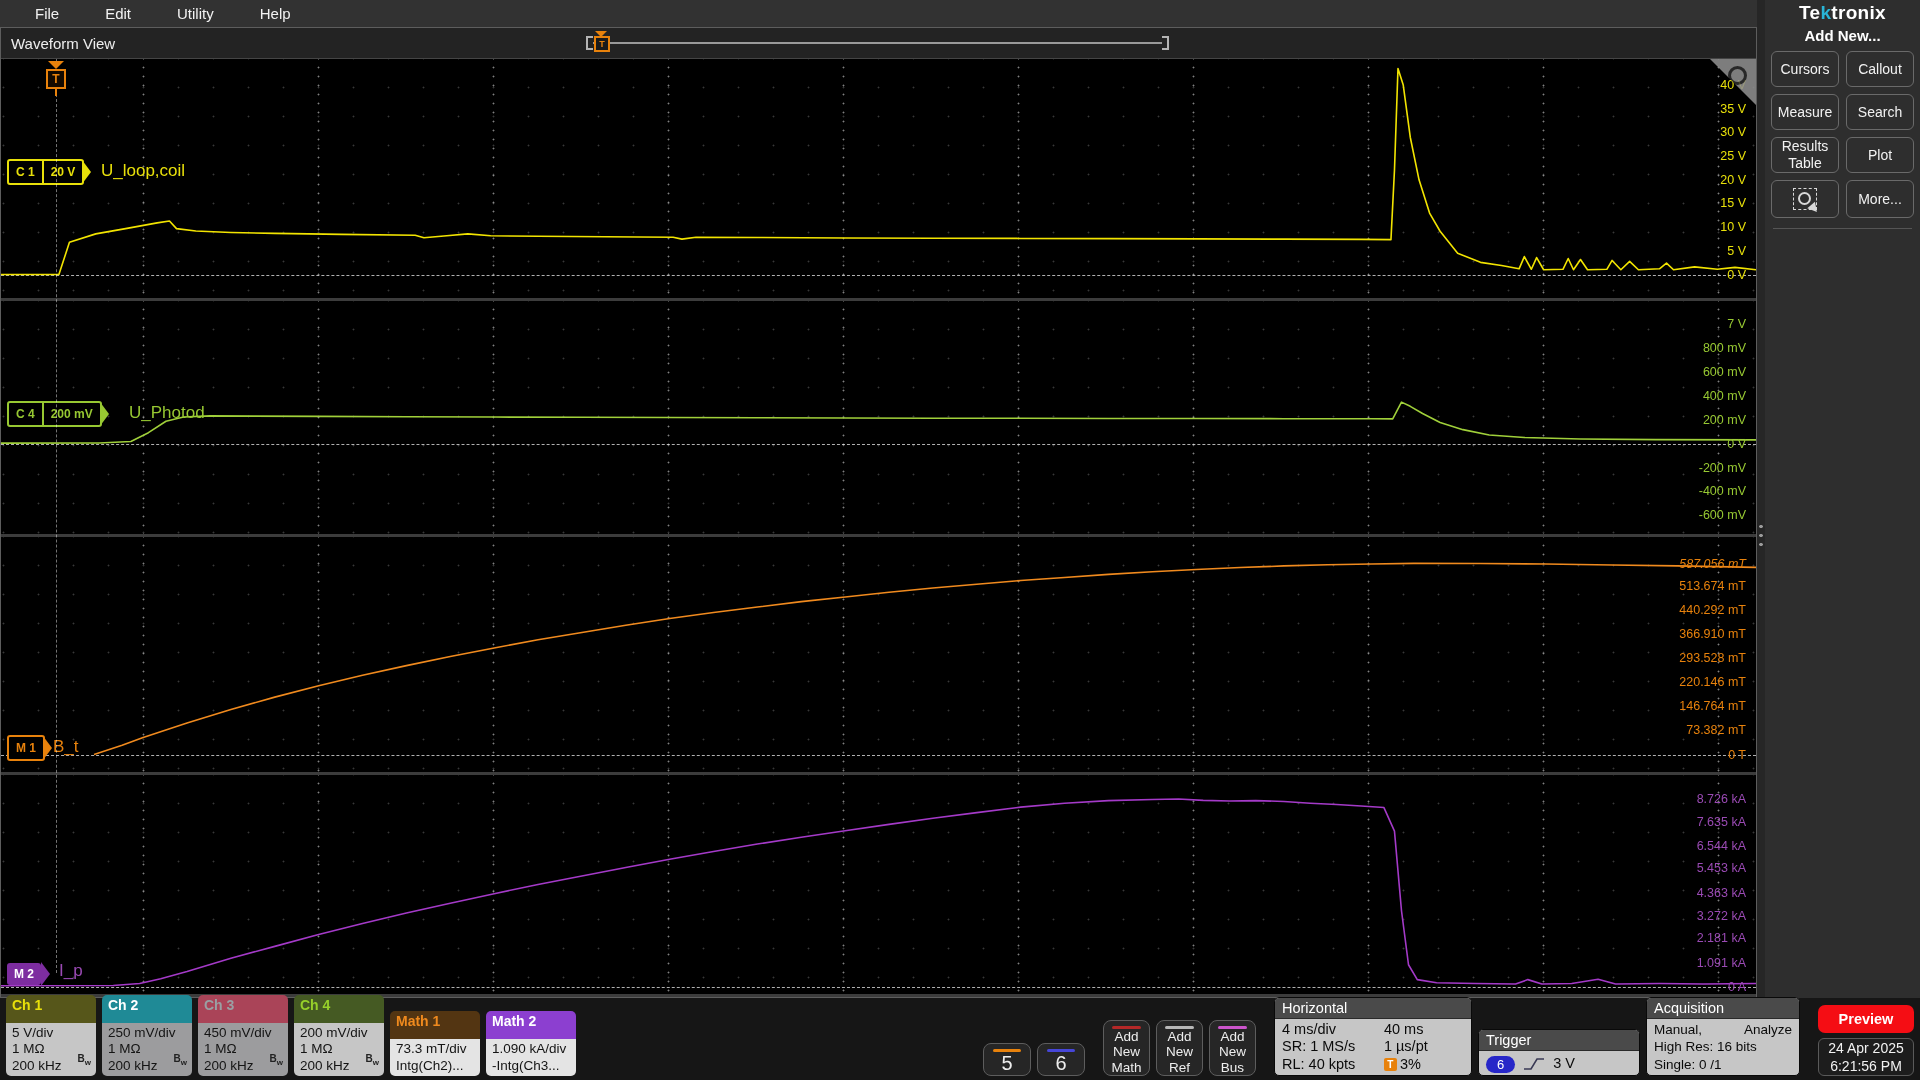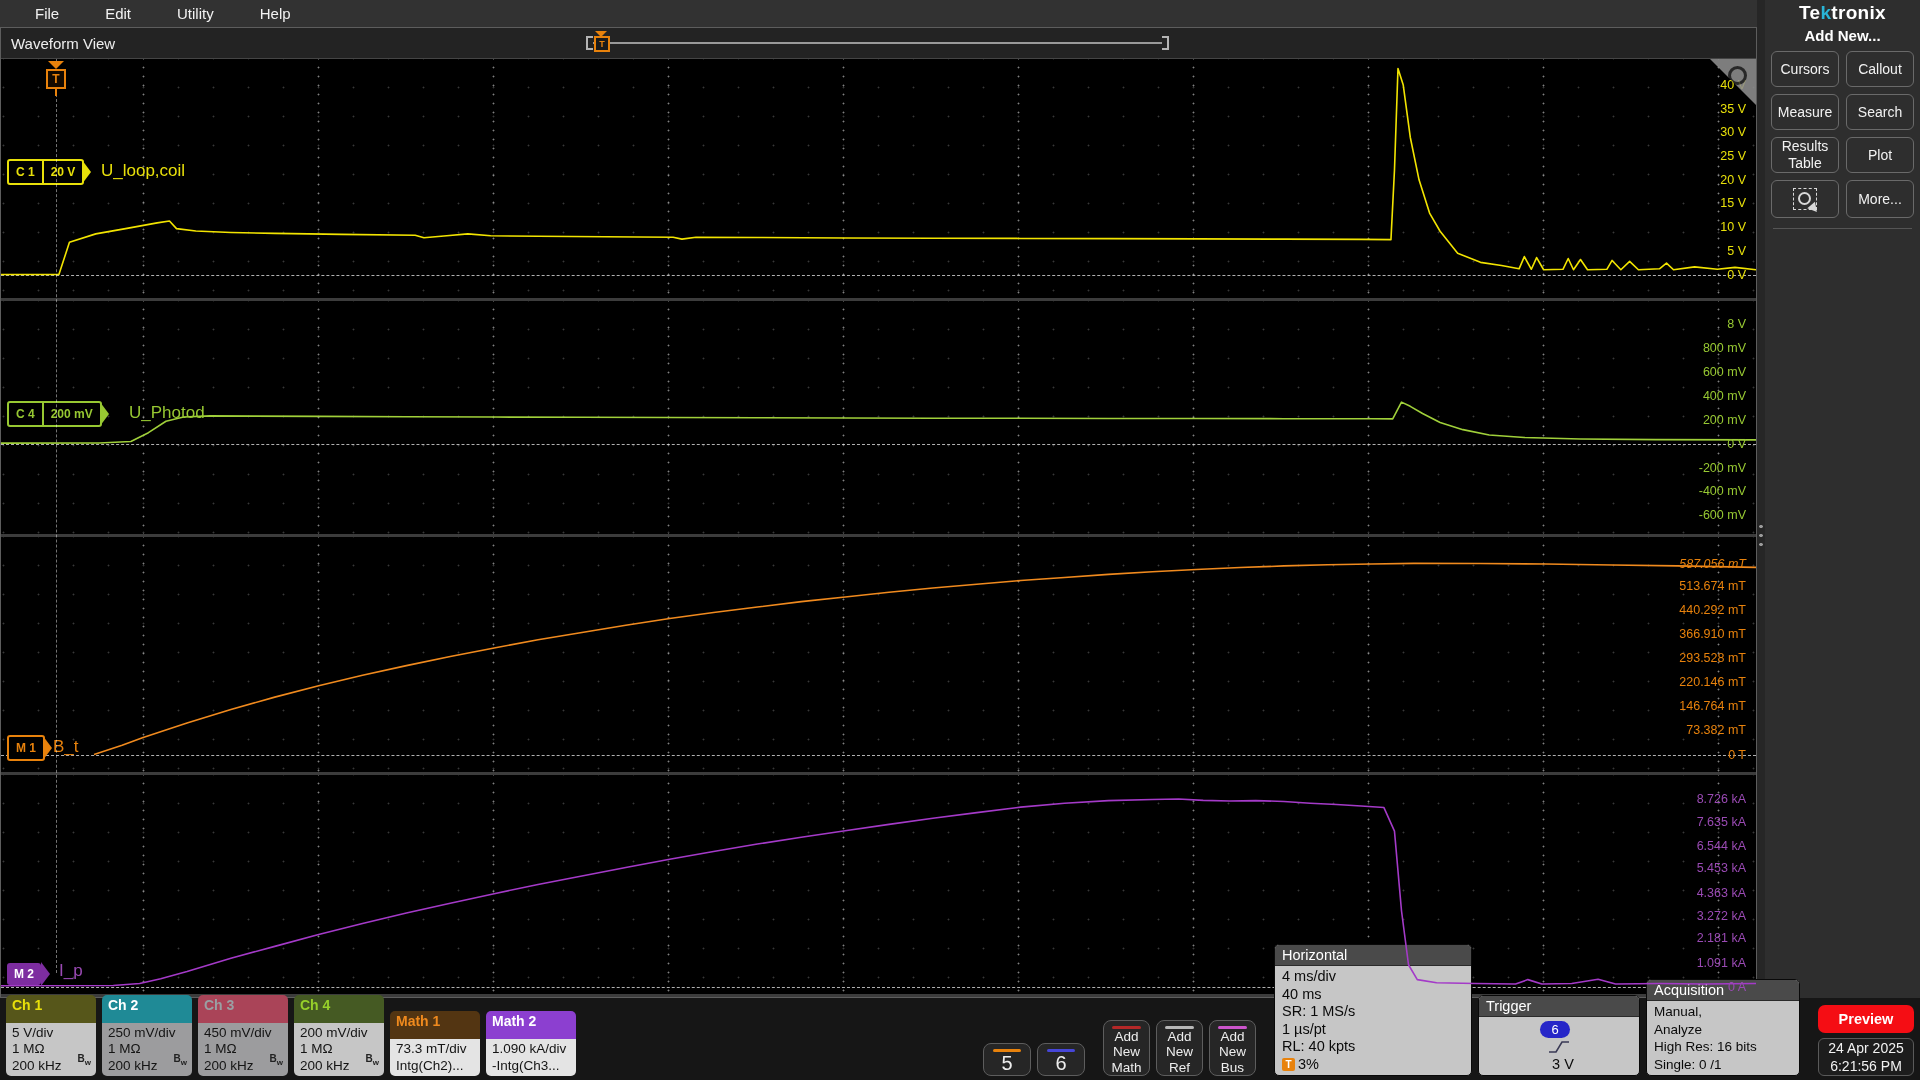--- a/index.html
+++ b/index.html
@@ -94,21 +94,21 @@
   .addbtn{width:45px;flex:0 0 auto;background:#262626;border:1px solid #5d5d5d;border-radius:8px;
           display:flex;flex-direction:column;align-items:center;color:#eee;cursor:default;}
   .addbtn .stripe{width:66%;height:3px;border-radius:2px;margin-top:5px;}
   .addbtn .alab{flex:1;display:flex;align-items:center;text-align:center;font-size:13.5px;line-height:15.5px;white-space:pre-line;}
   .vsep{width:2px;background:#3e3e3e;margin:3px 2px;flex:0 0 auto;}
   .panel{border-radius:5px;overflow:hidden;display:flex;flex-direction:column;flex:0 0 auto;
          border:1px solid #090909;background:#c6c6c6;cursor:default;}
   .phead{height:20px;line-height:20px;background:#4a4a4a;color:#fff;font-size:14.5px;padding-left:7px;
          border-bottom:1px solid #2a2a2a;}
   .pbody{flex:1;padding:2px 7px 2px 7px;font-size:14.5px;color:#0a0a0a;line-height:17.5px;}
-  .prow{display:flex;flex-direction:column;}
+  .prow{display:flex;}
   .prow .c1{width:56%;}
   .prow .c2{width:44%;display:flex;align-items:center;gap:3px;}
   .ticon{display:inline-block;width:13px;height:13px;background:#e8820c;color:#fff;font-size:10px;font-weight:bold;
          line-height:13px;text-align:center;border-radius:2px;}
   .trigpill{display:inline-block;background:#2626c8;color:#fff;border-radius:9px;padding:0 11px;
             font-size:13px;line-height:17px;margin-right:8px;}
   #previewcol{width:96px;flex:0 0 auto;display:flex;flex-direction:column;}
   #previewbtn{height:28px;background:#f50d14;border:none;border-radius:7px;color:#fff;font-weight:bold;
               font-size:14.5px;font-family:"Liberation Sans",sans-serif;cursor:default;}
   #datetimebox{flex:1;margin-top:5px;background:#1d1d1d;border:1px solid #5a5a5a;border-radius:6px;
@@ -158,21 +158,21 @@
           </svg>
           <div class="badge" style="top: 42%; border: 2px solid rgb(232, 224, 10); color: rgb(232, 224, 10); background: rgb(0, 0, 0);">
             <span class="bcell">C 1</span>
             <span class="bcell" style="border-left: 2px solid rgb(232, 224, 10);">20 V</span>
             <span class="btip" style="border-left-color: rgb(232, 224, 10);"></span>
           </div>
           <div class="wflabel" style="left: 100px; top: 42%; color: rgb(232, 224, 10);">U_loop,coil</div>
         </div>
         <div class="region" style="flex: 226 1 0px;">
           <div class="zeroline" style="top: 61.1%;"></div>
-          <div class="axislabel" style="top: 9.7%; color: rgb(151, 200, 50);">8 V</div>
+          <div class="axislabel" style="top: 9.7%; color: rgb(151, 200, 50);">7 V</div>
           <div class="axislabel" style="top: 20%; color: rgb(151, 200, 50);">800 mV</div>
           <div class="axislabel" style="top: 30.3%; color: rgb(151, 200, 50);">600 mV</div>
           <div class="axislabel" style="top: 40.5%; color: rgb(151, 200, 50);">400 mV</div>
           <div class="axislabel" style="top: 50.8%; color: rgb(151, 200, 50);">200 mV</div>
           <div class="axislabel" style="top: 61.1%; color: rgb(151, 200, 50);">0 V</div>
           <div class="axislabel" style="top: 71.4%; color: rgb(151, 200, 50);">-200 mV</div>
           <div class="axislabel" style="top: 81.6%; color: rgb(151, 200, 50);">-400 mV</div>
           <div class="axislabel" style="top: 91.9%; color: rgb(151, 200, 50);">-600 mV</div>
           <svg viewBox="0 0 1000 1000" preserveAspectRatio="none" class="trace">
             <polyline points="0.0,610.0 56.0,609.0 74.0,603.0 84.0,565.0 94.0,516.0 104.0,498.0 119.0,493.0 144.0,494.0 181.0,495.0 231.0,497.0 281.0,498.0 331.0,499.0 381.0,500.0 431.0,501.0 481.0,502.0 531.0,503.0 581.0,503.0 631.0,504.0 681.0,504.0 731.0,505.0 781.0,505.0 793.0,506.0 798.0,434.0 803.0,452.0 810.0,483.0 820.0,521.0 833.0,552.0 848.0,575.0 868.0,586.0 900.0,592.0 943.0,595.0 1000.0,596.0" fill="none" stroke="#a0d03a" stroke-width="1.6" vector-effect="non-scaling-stroke" stroke-linejoin="round"></polyline>

